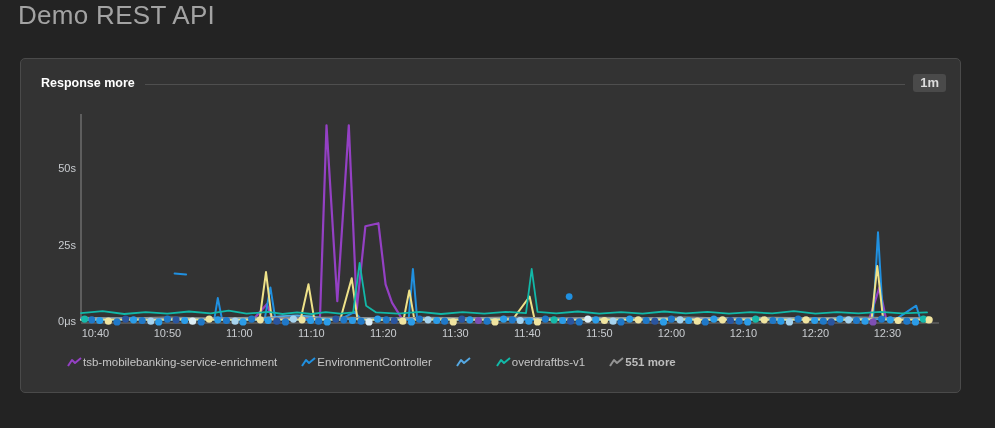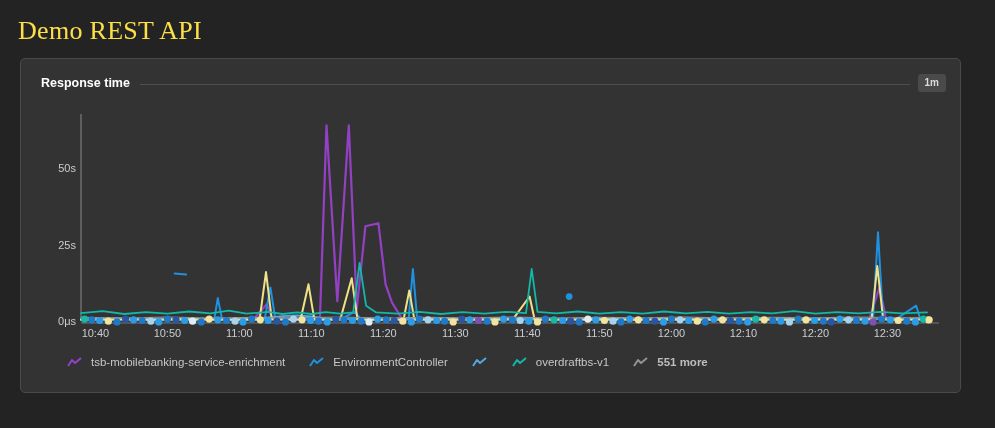--- a/index.html
+++ b/index.html
@@ -3,55 +3,55 @@
 <meta charset="utf-8">
 <style>
   * { box-sizing: border-box; margin: 0; padding: 0; }
   html, body { width: 995px; height: 428px; overflow: hidden; }
   body {
     background: #232323;
     font-family: "Liberation Sans", sans-serif;
     position: relative;
   }
   .page-title {
-    position: absolute; left: 18px; top: 16px;
-    color: #fde047; font-size: 26px; font-weight: 300; letter-spacing: .3px; font-family: Liberation Serif, serif;
+    position: absolute; left: 18px; top: 0;
+    color: #a3a3a3; font-size: 26px; font-weight: 300; letter-spacing: .3px;
   }
   .tile {
     position: absolute; left: 20px; top: 58px; width: 941px; height: 335px;
     background: #333333; border: 1px solid #4a4a4a; border-radius: 5px;
   }
   .tile-header {
     position: absolute; left: 0; top: 0; right: 0; height: 34px;
     display: flex; align-items: center; padding: 14px 14px 0 20px;
   }
   .tile-title { color: #ffffff; font-size: 12.5px; font-weight: bold; white-space: nowrap; }
   .tile-rule { flex: 1; height: 1px; background: #4f4f4f; margin: 2px 8px 0 10px; }
   .tf-badge {
-    background: #4a4a4a; color: #dcdcdc; font-size: 10px; font-weight: bold;
+    background: #4a4a4a; color: #dcdcdc; font-size: 13px; font-weight: bold;
     padding: 2px 7px; border-radius: 3px; line-height: 14px; cursor: pointer;
   }
   svg.chart { position: absolute; left: 0; top: 0; }
   .legend {
     position: absolute; left: 46px; top: 297px; right: 10px;
     display: flex; align-items: center; gap: 24px; flex-wrap: nowrap;
   }
-  .legend-item { display: flex; align-items: center; gap: 8px; cursor: pointer; }
+  .legend-item { display: flex; align-items: center; gap: 0; cursor: pointer; }
   .legend-item span { color: #c6c6c6; font-size: 11.5px; white-space: nowrap; }
   .legend-item.more span { color: #bdbdbd; font-weight: bold; }
   .tick-label { fill: #c9ccd0; font-size: 11px; font-family: "Liberation Sans", sans-serif; }
 </style>
 </head>
 <body>
 
 <h1 class="page-title">Demo REST API</h1>
 
 <div class="tile">
   <div class="tile-header">
-    <span class="tile-title">Response time</span>
+    <span class="tile-title">Response more</span>
     <span class="tile-rule"></span>
     <span class="tf-badge">1m</span>
   </div>
   <svg class="chart" id="chart" width="941" height="335" viewBox="0 0 941 335">
       <line x1="60" y1="55" x2="60" y2="262" stroke="#8a8a8a" stroke-width="1"></line>
       <line x1="60" y1="264" x2="918" y2="264" stroke="#777777" stroke-width="1"></line>
       <text x="55" y="266" text-anchor="end" class="tick-label">0μs</text>
       <text x="55" y="189.575" text-anchor="end" class="tick-label">25s</text>
       <text x="55" y="113.15" text-anchor="end" class="tick-label">50s</text>
       <text x="74.4" y="278" text-anchor="middle" class="tick-label">10:40</text>

